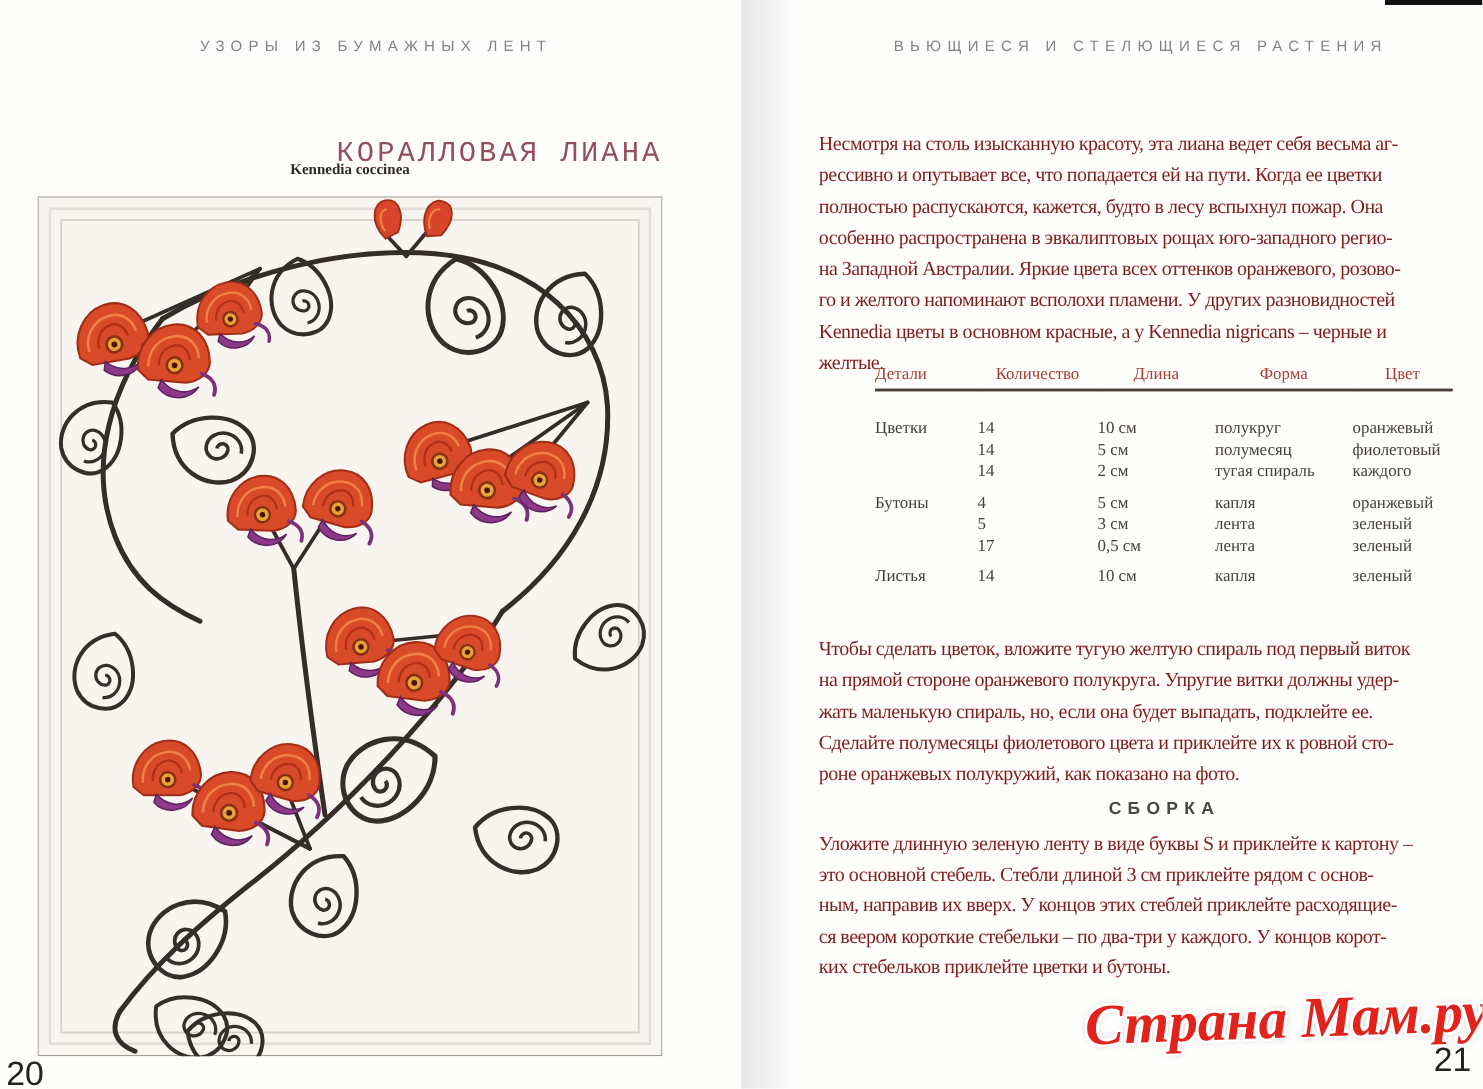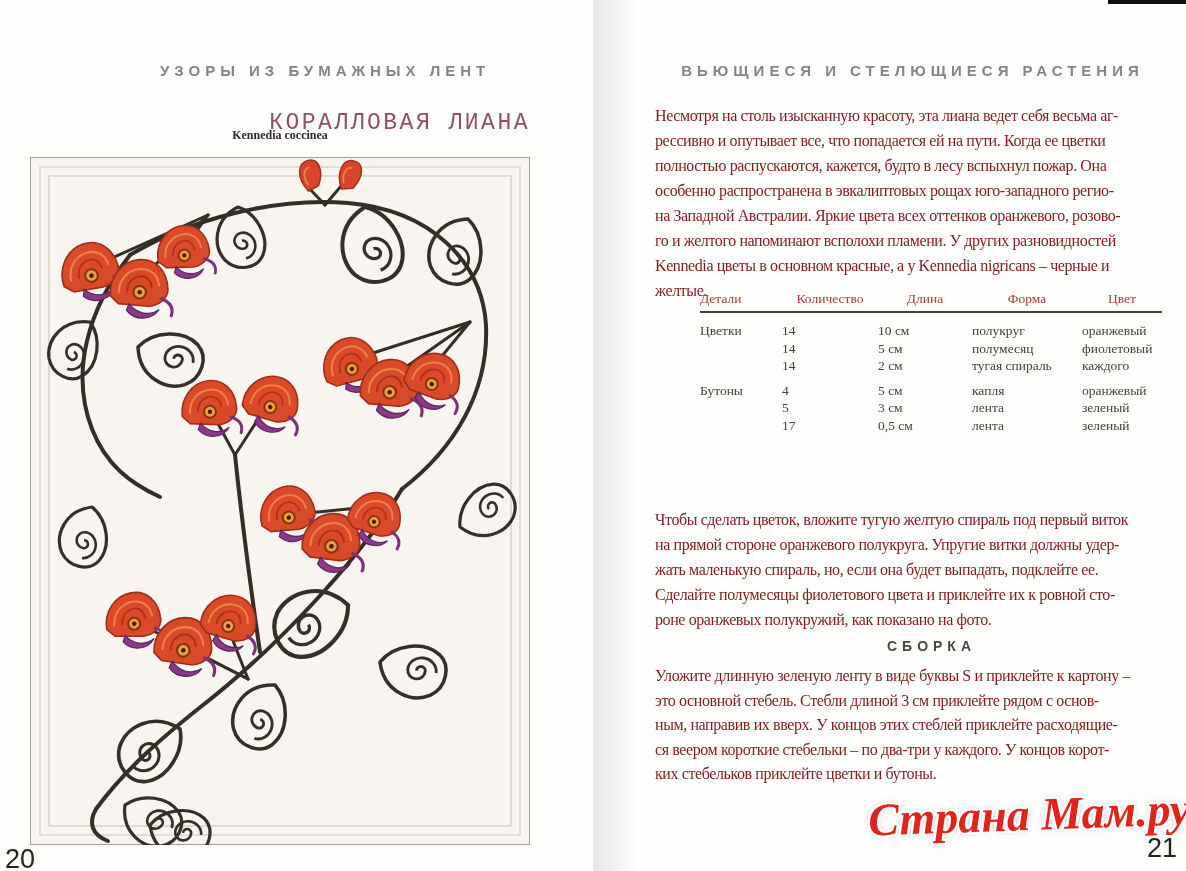--- a/index.html
+++ b/index.html
@@ -13,23 +13,22 @@
   
   .gutter{
     left:593px;top:0;width:52px;height:871px;
     background:linear-gradient(to right, rgba(110,110,120,0.16), rgba(110,110,120,0.0) 85%);
     pointer-events:none;
   }
   .corner-mark{left:1108px;top:0;width:78px;height:4px;background:#111;}
   
   .running{
     font-family:"Liberation Sans",sans-serif;
-    font-size:15px;letter-spacing:5px;color:#83838a;font-weight:700;
+    font-size:12px;letter-spacing:5px;color:#83838a;font-weight:400;
     white-space:nowrap;
-    margin-top:32px;
   }
   .running.left{left:160px;top:30px;}
   .running.right{left:655px;top:30px;width:515px;text-align:center;}
   
   .title{
     left:30px;top:90px;width:500px;text-align:right;
     font-family:Liberation Mono, monospace;font-weight:500;
     font-size:23px;letter-spacing:2.5px;color:#94505a;white-space:nowrap;margin-top:20px;
   }
   .subtitle{
@@ -54,21 +53,21 @@
   .materials{left:700px;top:291px;width:462px;border-collapse:collapse;
     font-family:Liberation Serif, serif;font-size:13.5px;color:#46413c;}
   .materials th{
     font-weight:500;color:#a73d35;text-align:center;
     padding:0 0 4px 0;border-bottom:2px solid #474039;line-height:16px;
   }
   .materials th:first-child{text-align:left;}
   .materials td{padding:0;line-height:17.5px;}
   .materials td:first-child{text-align:left;}
   .materials tr.gap td{padding-top:7px;}
-  .materials tbody tr:first-child td{padding-top:9px;}
+  .materials tbody tr:first-child td{padding-top:20px;}
   .c1{width:82px;} .c2{width:96px;} .c3{width:94px;} .c4{width:110px;} .c5{width:80px;}
   
   .pagenum{font-family:"Liberation Sans",sans-serif;font-size:27px;color:#26231f;}
   .pagenum.pn-left{left:5px;top:844px;}
   .pagenum.pn-right{left:1147px;top:833px;}
   
   .watermark{
     left:868px;top:788px;width:320px;
     font-family:"Liberation Serif",serif;font-style:italic;font-weight:bold;
     font-size:46px;color:#e2231c;transform:rotate(-2deg);white-space:nowrap;
@@ -256,20 +255,27 @@
           <td>лента</td>
           <td>зеленый</td>
         </tr>
         <tr>
           <td></td>
           <td>17</td>
           <td>0,5 см</td>
           <td>лента</td>
           <td>зеленый</td>
         </tr>
+        <tr class="gap">
+          <td>Листья</td>
+          <td>14</td>
+          <td>10 см</td>
+          <td>капля</td>
+          <td>зеленый</td>
+        </tr>
       </tbody>
     </table>
 
     <p class="abs body-par instructions">Чтобы сделать цветок, вложите тугую желтую спираль под первый виток
 на прямой стороне оранжевого полукруга. Упругие витки должны удер-
 жать маленькую спираль, но, если она будет выпадать, подклейте ее.
 Сделайте полумесяцы фиолетового цвета и приклейте их к ровной сто-
 роне оранжевых полукружий, как показано на фото.</p>
 
     <h3 class="abs assembly-head">СБОРКА</h3>

